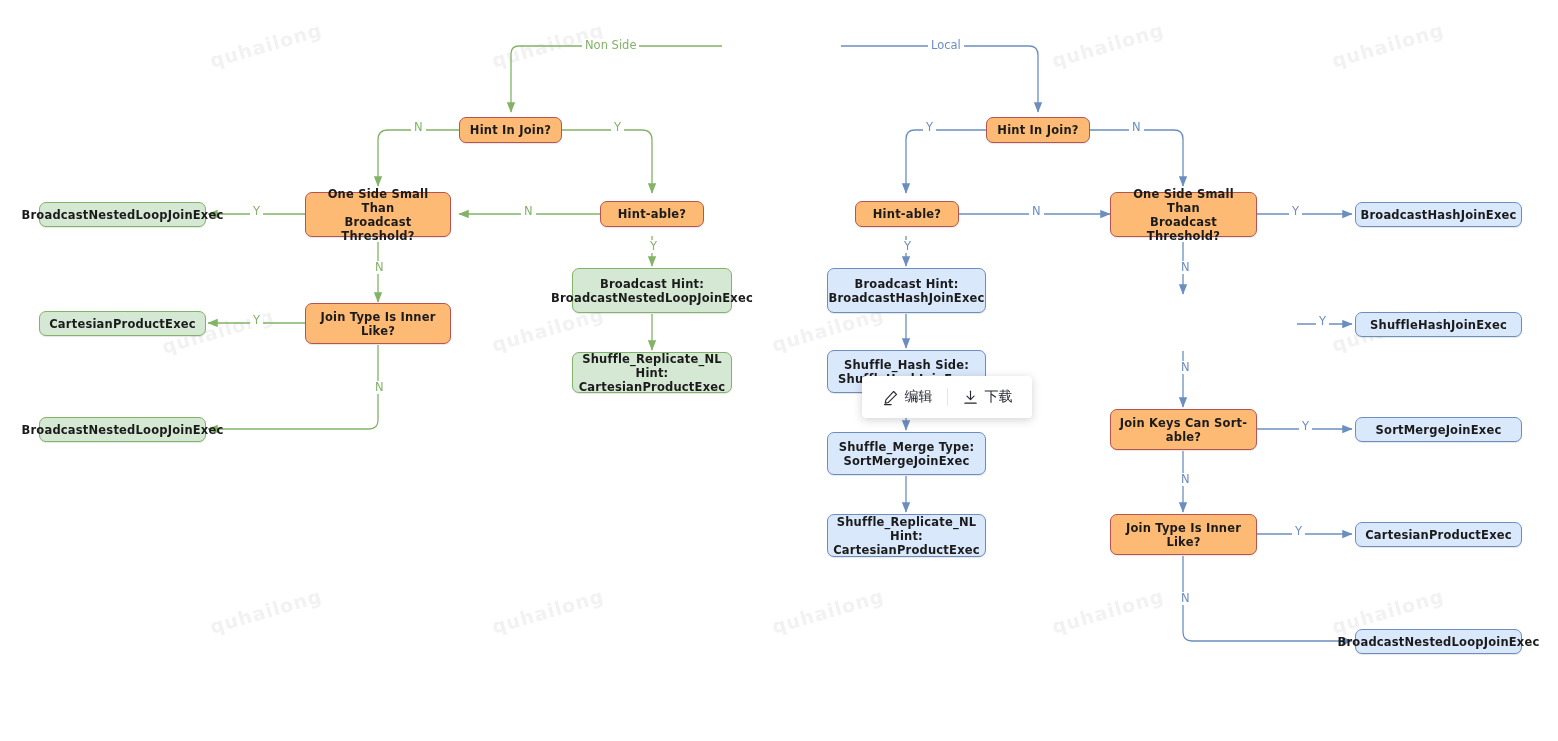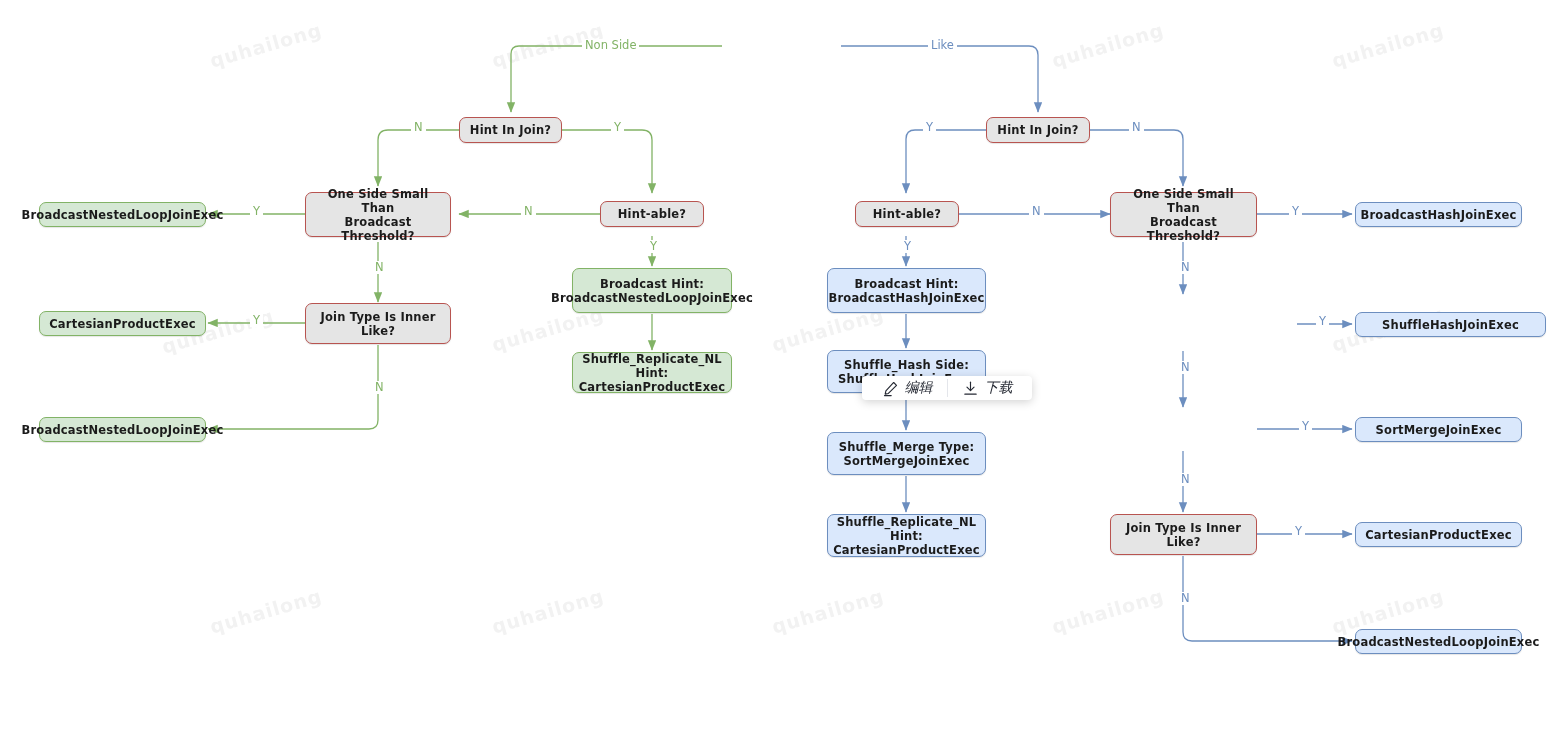--- a/index.html
+++ b/index.html
@@ -19,21 +19,21 @@
     border-radius:7px;
     font-size:11.5px;
     line-height:14px;
     font-weight:bold;
     letter-spacing:.2px;
     color:#1b1b1b;
     padding:2px 6px;
     white-space:pre-line;
   }
   .decision{
-    background:#e5e5e5;
+    background:#fdba74;
     border:1.2px solid #b85450;
     box-shadow:0 1px 1px rgba(0,0,0,.10);
   }
   .green{
     background:#d5e8d4;
     border:1.2px solid #82b366;
     box-shadow:0 1px 1px rgba(0,0,0,.10);
     font-weight:bold;
   }
   .blue{
@@ -82,27 +82,26 @@
     color:#d8d8d8;
     font-size:19px;
     letter-spacing:2px;
     user-select:none;
   }
 
   
   #toolbar{
     position:absolute;
     left:862px;top:376px;
-    width:170px;height:24px;
+    width:170px;height:42px;
     background:#ffffff;
     border-radius:4px;
     box-shadow:0 2px 10px rgba(0,0,0,.18);
     display:flex;align-items:center;justify-content:center;
     z-index:50;
-    font-style:italic;
   }
   .tb-item{
     display:flex;align-items:center;gap:6px;
     padding:0 14px;
     font-size:14px;color:#252933;
     cursor:pointer;
     height:100%;
   }
   .tb-sep{width:1px;height:18px;background:#e4e6eb;}
   .tb-icon{width:17px;height:17px;display:block;}
@@ -214,47 +213,48 @@
   <div class="node green" style="left:39px;top:417px;width:167px;height:25px;">BroadcastNestedLoopJoinExec</div>
 
   <div class="node decision" style="left:986px;top:117px;width:104px;height:26px;">Hint In Join?</div>
 
   <div class="node decision" style="left:855px;top:201px;width:104px;height:26px;">Hint-able?</div>
 
   <div class="node decision" style="left:1110px;top:192px;width:147px;height:45px;">One Side Small Than
 Broadcast Threshold?</div>
 
 
+  <div class="node decision" style="left:1110px;top:409px;width:147px;height:41px;">Join Keys Can Sort-able?</div>
 
   <div class="node decision" style="left:1110px;top:514px;width:147px;height:41px;">Join Type Is Inner Like?</div>
 
   <div class="node blue" style="left:827px;top:268px;width:159px;height:45px;">Broadcast Hint:
 BroadcastHashJoinExec</div>
 
   <div class="node blue" style="left:827px;top:350px;width:159px;height:43px;">Shuffle_Hash Side:
 ShuffleHashJoinExec</div>
 
   <div class="node blue" style="left:827px;top:432px;width:159px;height:43px;">Shuffle_Merge Type:
 SortMergeJoinExec</div>
 
   <div class="node blue" style="left:827px;top:514px;width:159px;height:43px;">Shuffle_Replicate_NL Hint:
 CartesianProductExec</div>
 
   <div class="node blue" style="left:1355px;top:202px;width:167px;height:25px;">BroadcastHashJoinExec</div>
 
-  <div class="node blue" style="left:1355px;top:312px;width:191px;height:25px;">ShuffleHashJoinExec</div>
+  <div class="node blue" style="left:1355px;top:312px;width:167px;height:25px;">ShuffleHashJoinExec</div>
 
   <div class="node blue" style="left:1355px;top:417px;width:167px;height:25px;">SortMergeJoinExec</div>
 
   <div class="node blue" style="left:1355px;top:522px;width:167px;height:25px;">CartesianProductExec</div>
 
   <div class="node blue" style="left:1355px;top:629px;width:167px;height:25px;">BroadcastNestedLoopJoinExec</div>
 
   <div class="elabel lg" style="left:582px;top:39px;">Non Side</div>
-  <div class="elabel lb" style="left:928px;top:39px;">Like</div>
+  <div class="elabel lb" style="left:928px;top:39px;">Local</div>
 
   <div class="elabel lg" style="left:411px;top:121px;">N</div>
   <div class="elabel lg" style="left:611px;top:121px;">Y</div>
   <div class="elabel lg" style="left:521px;top:205px;">N</div>
   <div class="elabel lg" style="left:647px;top:240px;">Y</div>
   <div class="elabel lg" style="left:250px;top:205px;">Y</div>
   <div class="elabel lg" style="left:372px;top:261px;">N</div>
   <div class="elabel lg" style="left:250px;top:314px;">Y</div>
   <div class="elabel lg" style="left:372px;top:381px;">N</div>
 

